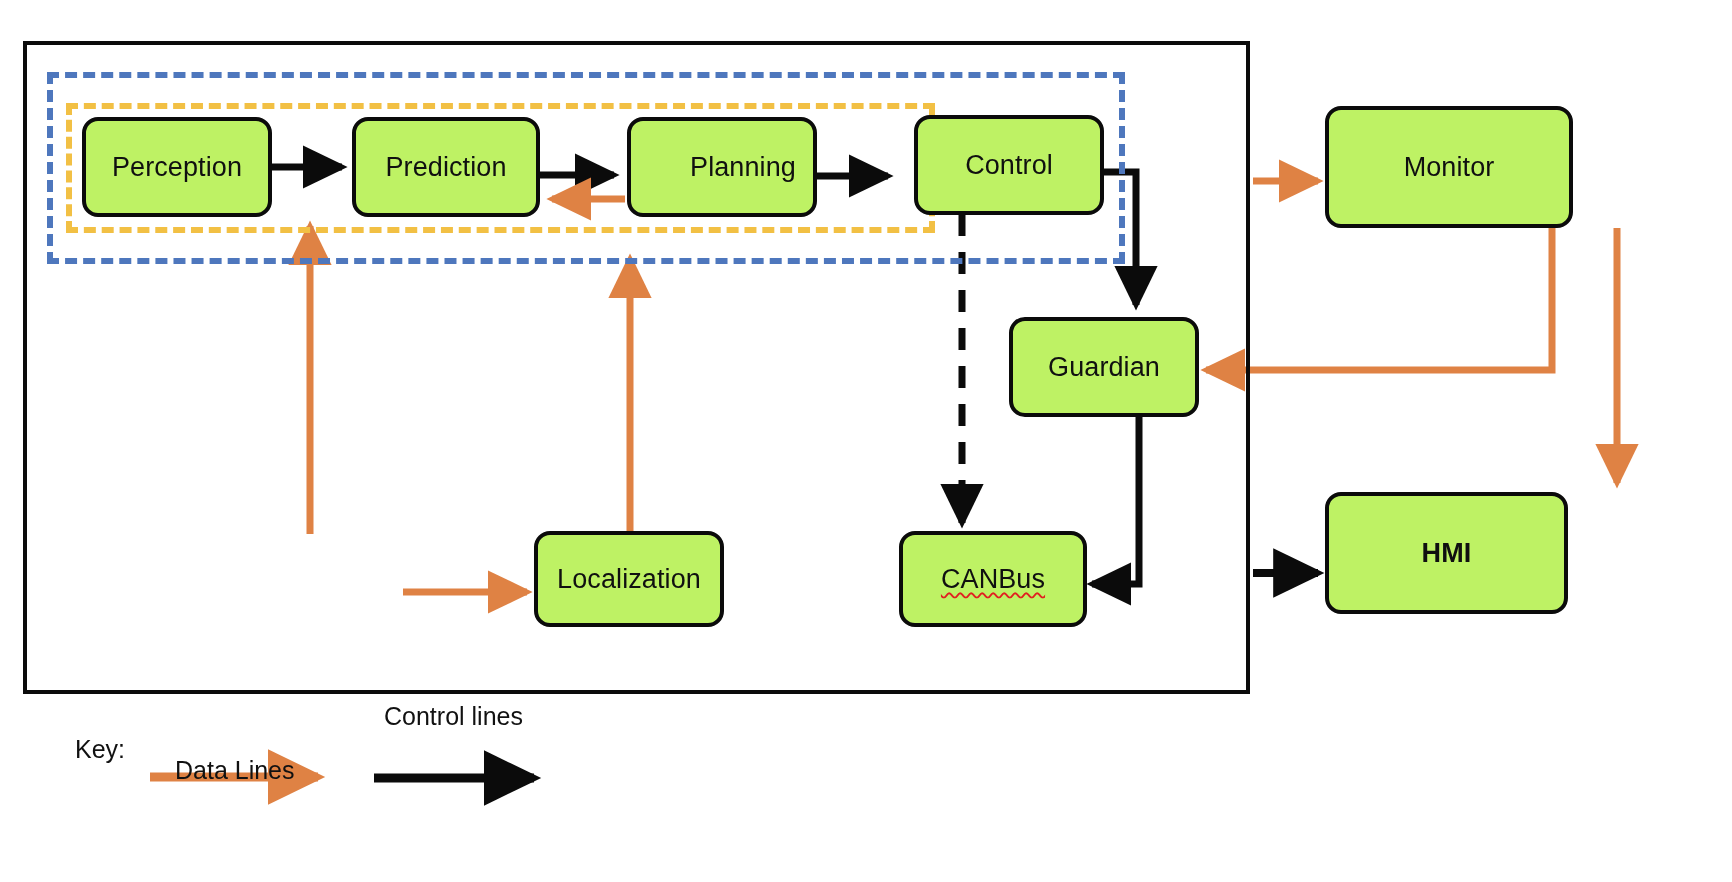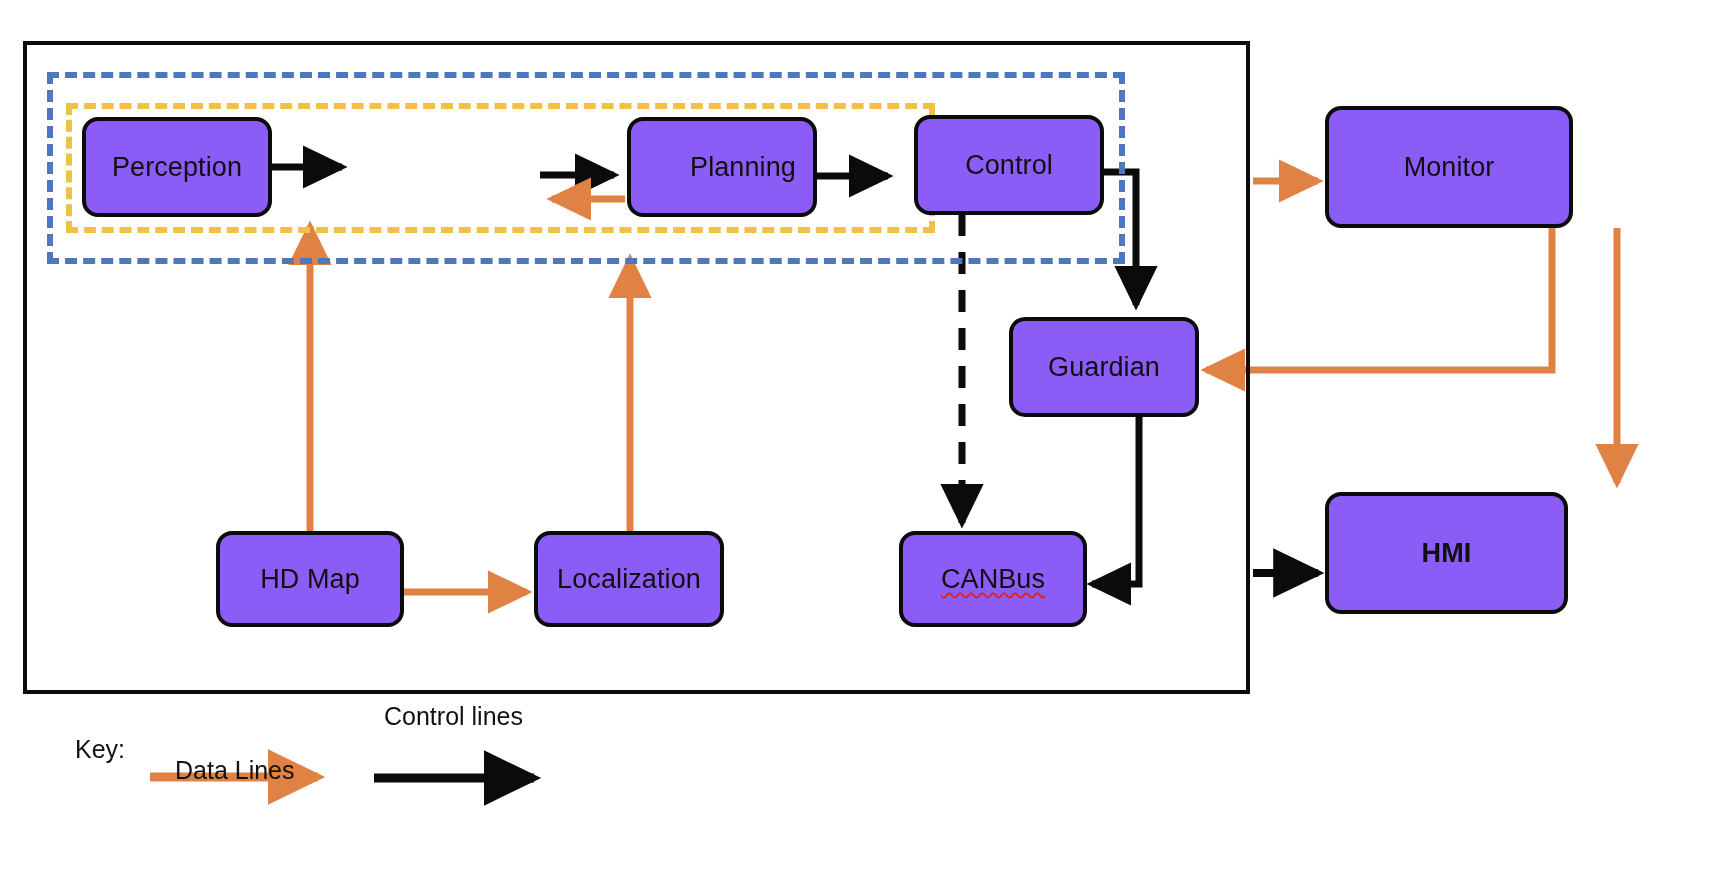--- a/index.html
+++ b/index.html
@@ -2,21 +2,21 @@
 <html><head>
 <meta charset="utf-8">
 <style>
   html,body{margin:0;padding:0;background:#ffffff;}
   body{width:1732px;height:882px;font-family:"Liberation Sans",sans-serif;position:relative;overflow:hidden;}
   #stage{position:absolute;left:0;top:0;width:1732px;height:882px;}
   svg#wires{position:absolute;left:0;top:0;width:1732px;height:882px;pointer-events:none;}
 
   .node{
     position:absolute;
-    background:#8b5cf6;
+    background:#bef264;
     border:4px solid #0b0b0b;
     border-radius:16px;
     display:flex;align-items:center;justify-content:center;
     box-sizing:border-box;
     z-index:5;
   }
   .node span{
     font-size:27px;color:#101010;line-height:1;letter-spacing:.1px;
     white-space:nowrap;
   }
@@ -127,40 +127,40 @@
     </g>
     <g>
       <path d="M374,778 L534,778" stroke="#0b0b0b" stroke-width="9" fill="none" marker-end="url(#ah-black)"></path>
     </g>
   </svg>
 
   <div class="node" style="left:82px;top:117px;width:190px;height:100px;">
     <span>Perception</span>
   </div>
 
+  <div class="node" style="left:352px;top:117px;width:188px;height:100px;">
+    <span>Prediction</span>
+  </div>
 
   <div class="node" style="left:627px;top:117px;width:190px;height:100px;padding-left:42px;">
     <span>Planning</span>
   </div>
 
   <div class="node" style="left:898px;top:115px;width:190px;height:100px;margin-left:16px;">
     <span>Control</span>
   </div>
 
   <div class="node" style="left:1009px;top:317px;width:190px;height:100px;">
     <span>Guardian</span>
   </div>
 
   <div class="node" style="left:1325px;top:106px;width:248px;height:122px;">
     <span>Monitor</span>
   </div>
 
-  <div class="node" style="left:216px;top:531px;width:188px;height:96px;">
-    <span>HD Map</span>
-  </div>
 
   <div class="node" style="left:534px;top:531px;width:190px;height:96px;">
     <span>Localization</span>
   </div>
 
   <div class="node" style="left:899px;top:531px;width:188px;height:96px;text-align:right;">
     <span class="misspelled">CANBus</span>
   </div>
 
   <div class="node" style="left:1325px;top:492px;width:243px;height:122px;font-weight:bold;">

